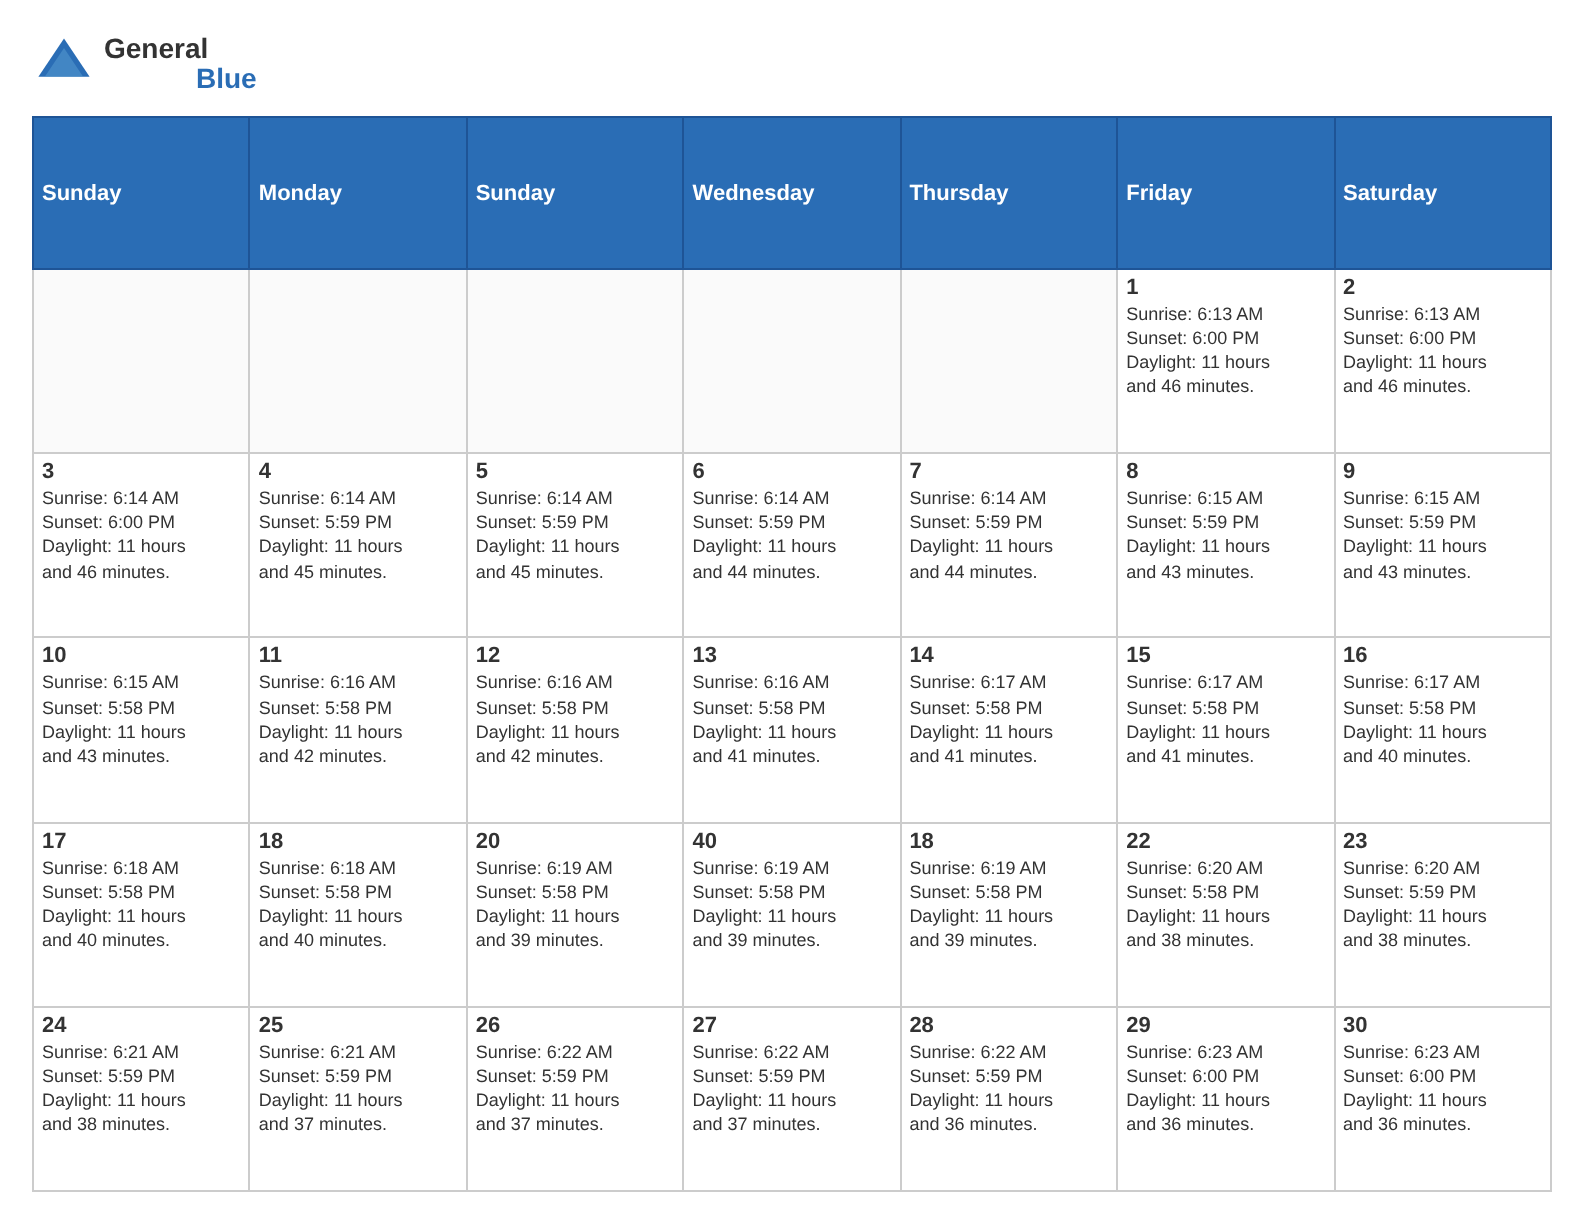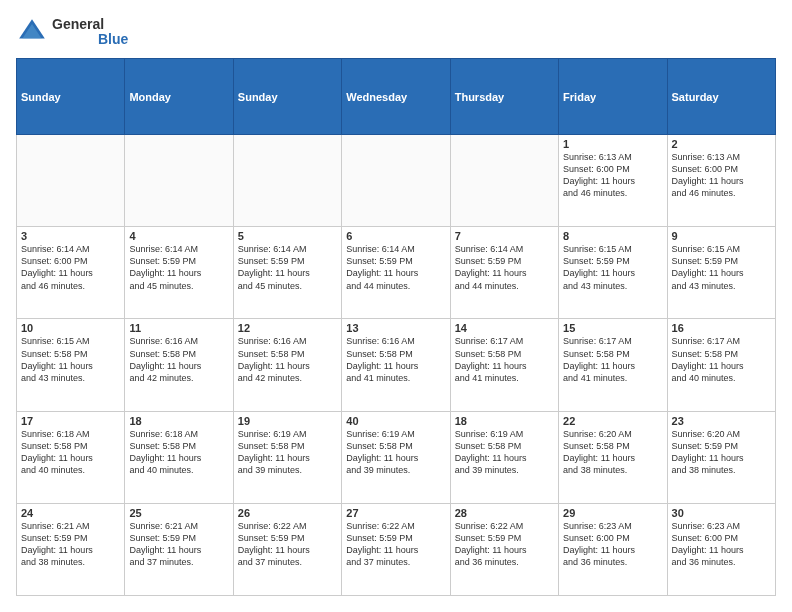--- a/index.html
+++ b/index.html
@@ -261,21 +261,21 @@
 and 40 minutes.</div>
           </td>
           <td>
             <span class="day-num">18</span>
             <div class="cell-info" style="white-space: pre-line;">Sunrise: 6:18 AM
 Sunset: 5:58 PM
 Daylight: 11 hours
 and 40 minutes.</div>
           </td>
           <td>
-            <span class="day-num">19</span>
+            <span class="day-num">20</span>
             <div class="cell-info" style="white-space: pre-line;">Sunrise: 6:19 AM
 Sunset: 5:58 PM
 Daylight: 11 hours
 and 39 minutes.</div>
           </td>
           <td>
             <span class="day-num">40</span>
             <div class="cell-info" style="white-space: pre-line;">Sunrise: 6:19 AM
 Sunset: 5:58 PM
 Daylight: 11 hours

